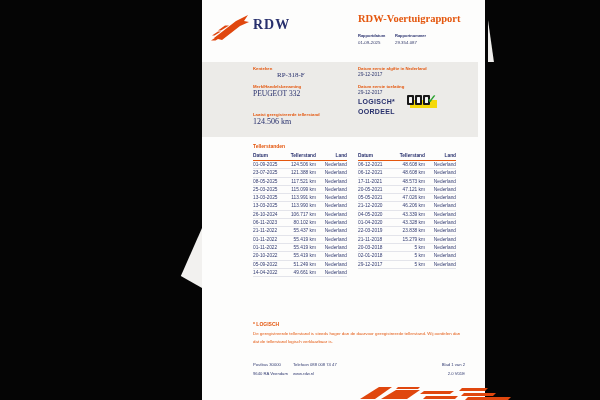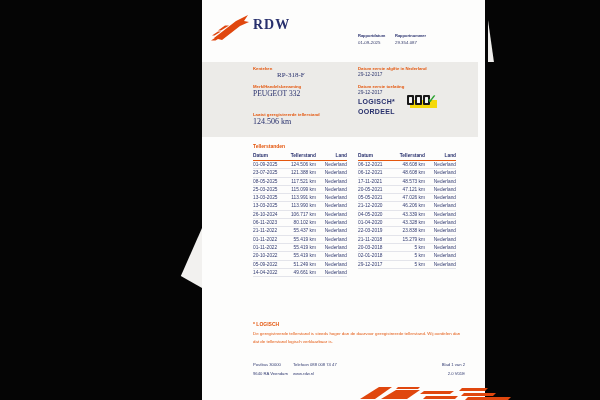--- a/index.html
+++ b/index.html
@@ -65,20 +65,21 @@
 
     <svg class="logo-svg" width="40" height="28" viewBox="0 0 40 28">
       <g fill="#e0470e">
         <path d="M3,25 L25,8 L37,2 L33,8 L38,9 L29,13 L11,27 Z"></path>
         <polygon points="0,27.5 9,21.5 14.5,21.5 4.5,27.5"></polygon>
         <polygon points="7,17.5 14,12.5 18,12.5 10,17.5"></polygon>
         <polygon points="1,22.5 7,18.5 10,18.5 3.5,22.5"></polygon>
       </g>
     </svg>
     <div class="wordmark">RDW</div>
+    <div class="doc-title">RDW-Voertuigrapport</div>
 
     <div class="meta-label" style="left:156px;top:33px;">Rapportdatum</div>
     <div class="meta-value" style="left:156px;top:40px;">01-09-2025</div>
     <div class="meta-label" style="left:193px;top:33px;">Rapportnummer</div>
     <div class="meta-value" style="left:193px;top:40px;">29.354.087</div>
 
     <div class="greyband"></div>
 
     <div class="fld-label" style="left:51px;top:66px;">Kenteken</div>
     <div class="fld-serif" style="left:51px;top:71px;font-size:7px;padding-left:24px;">RP-318-F</div>

